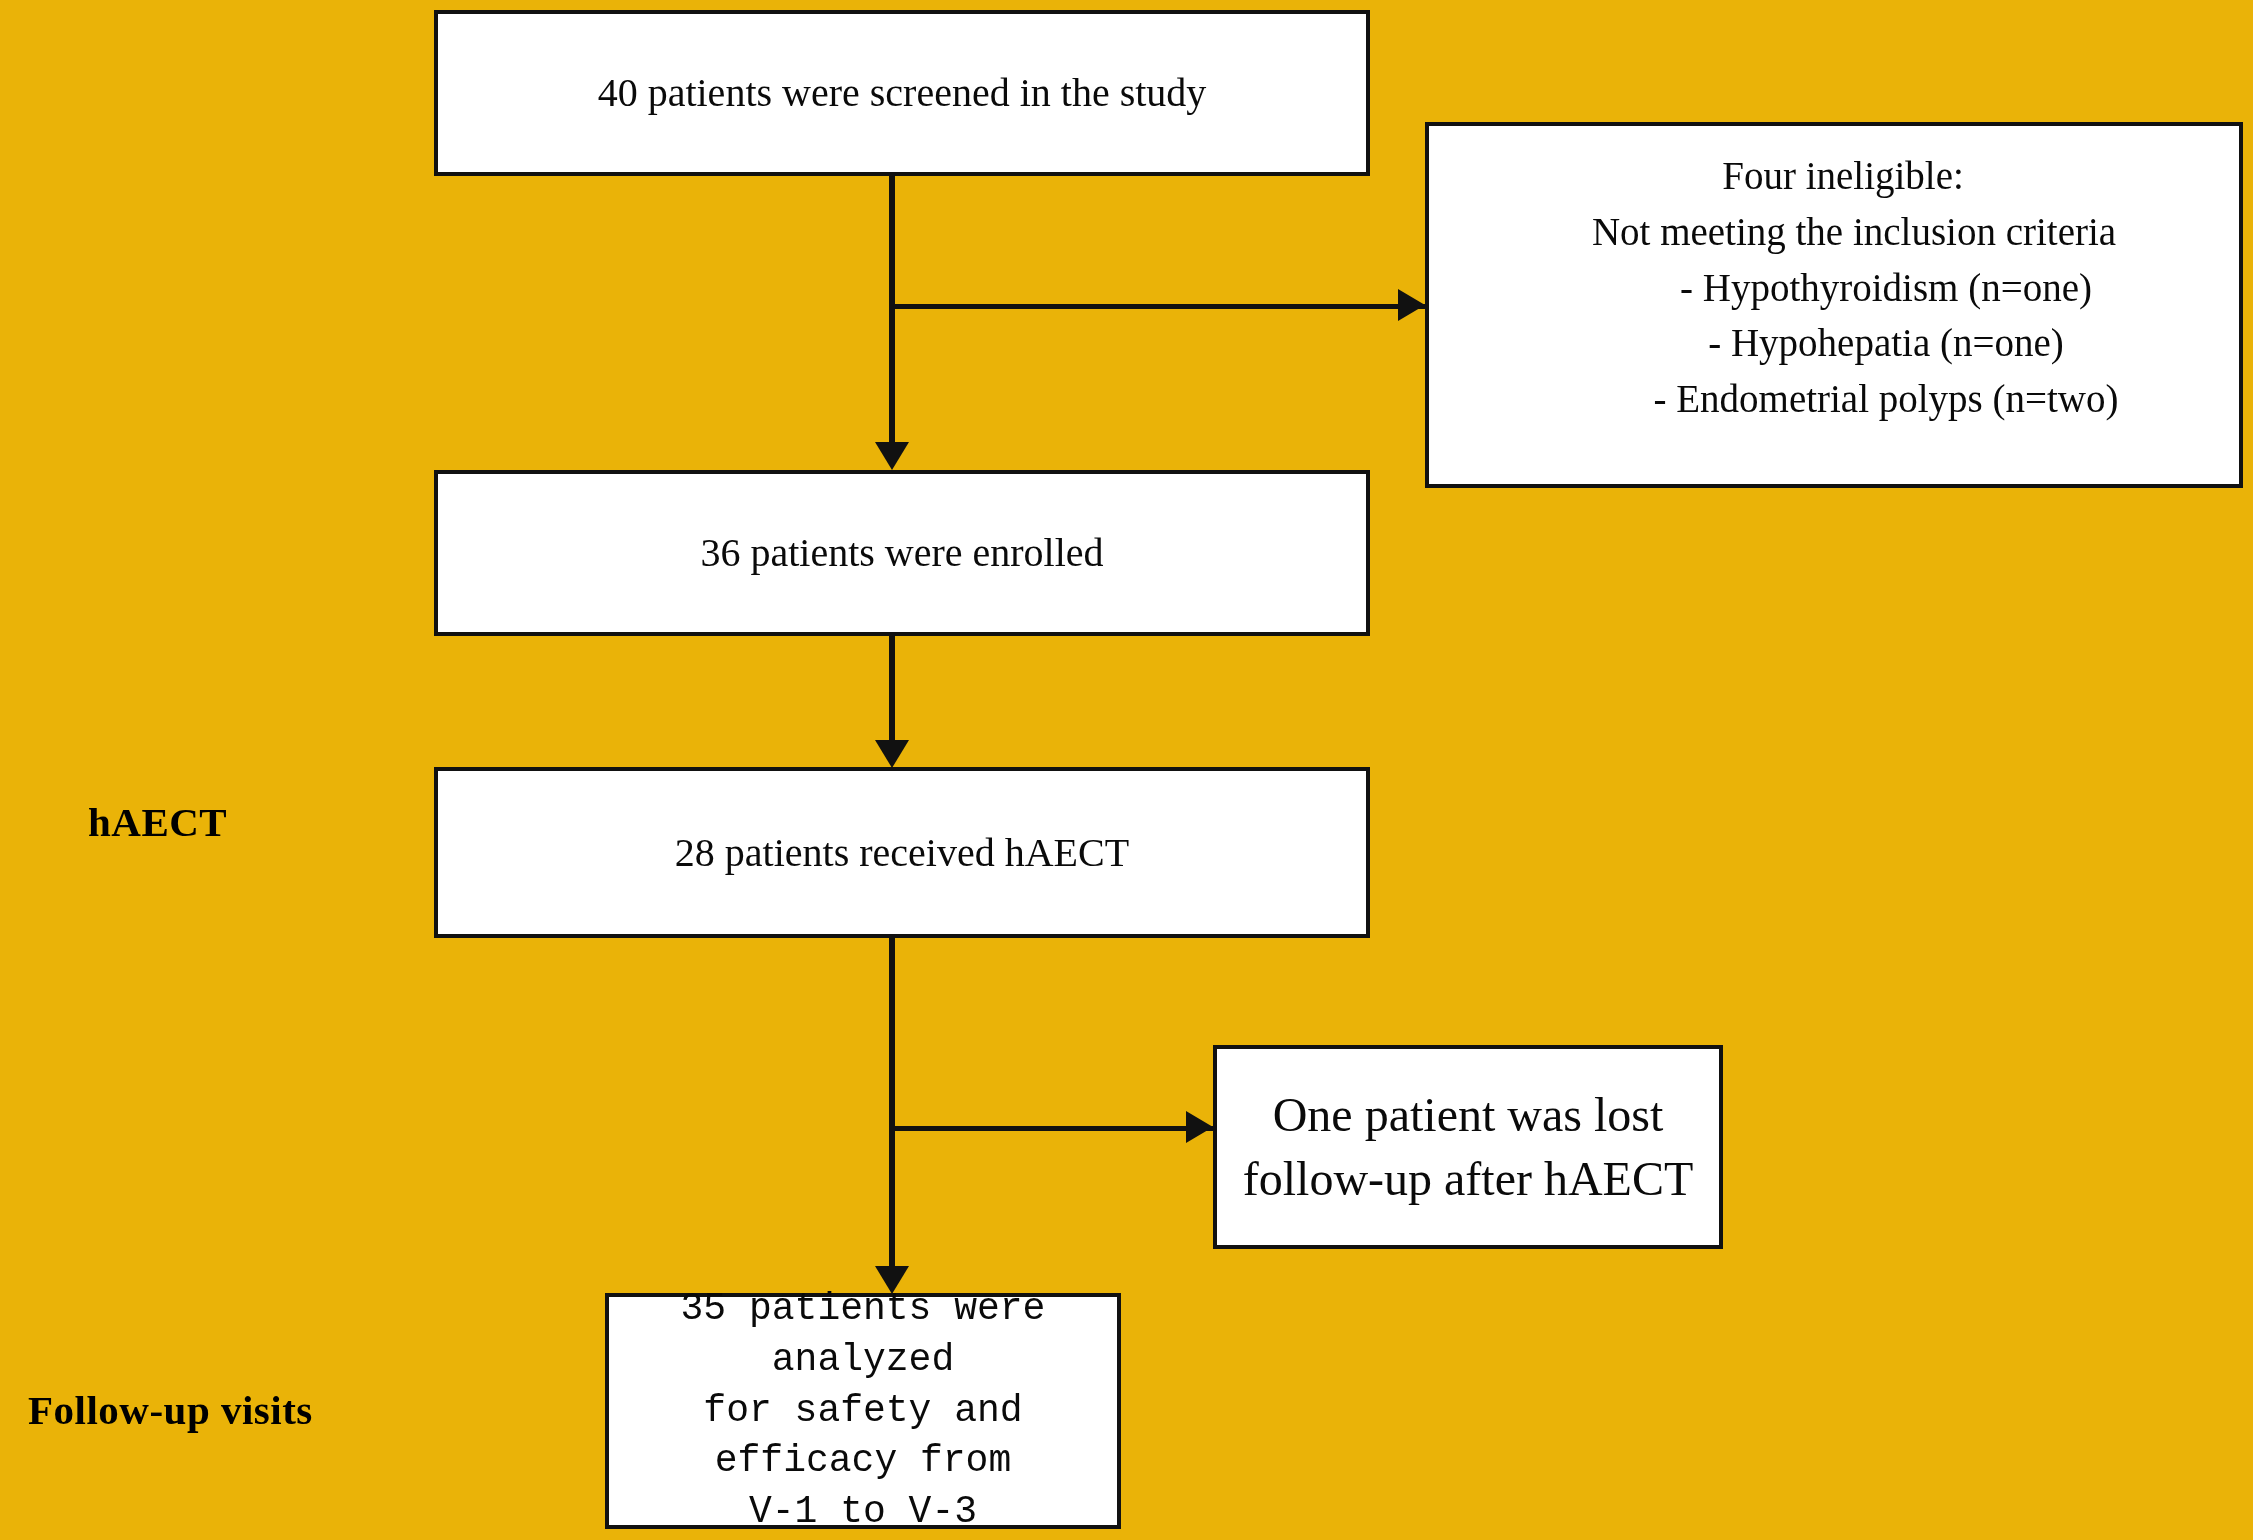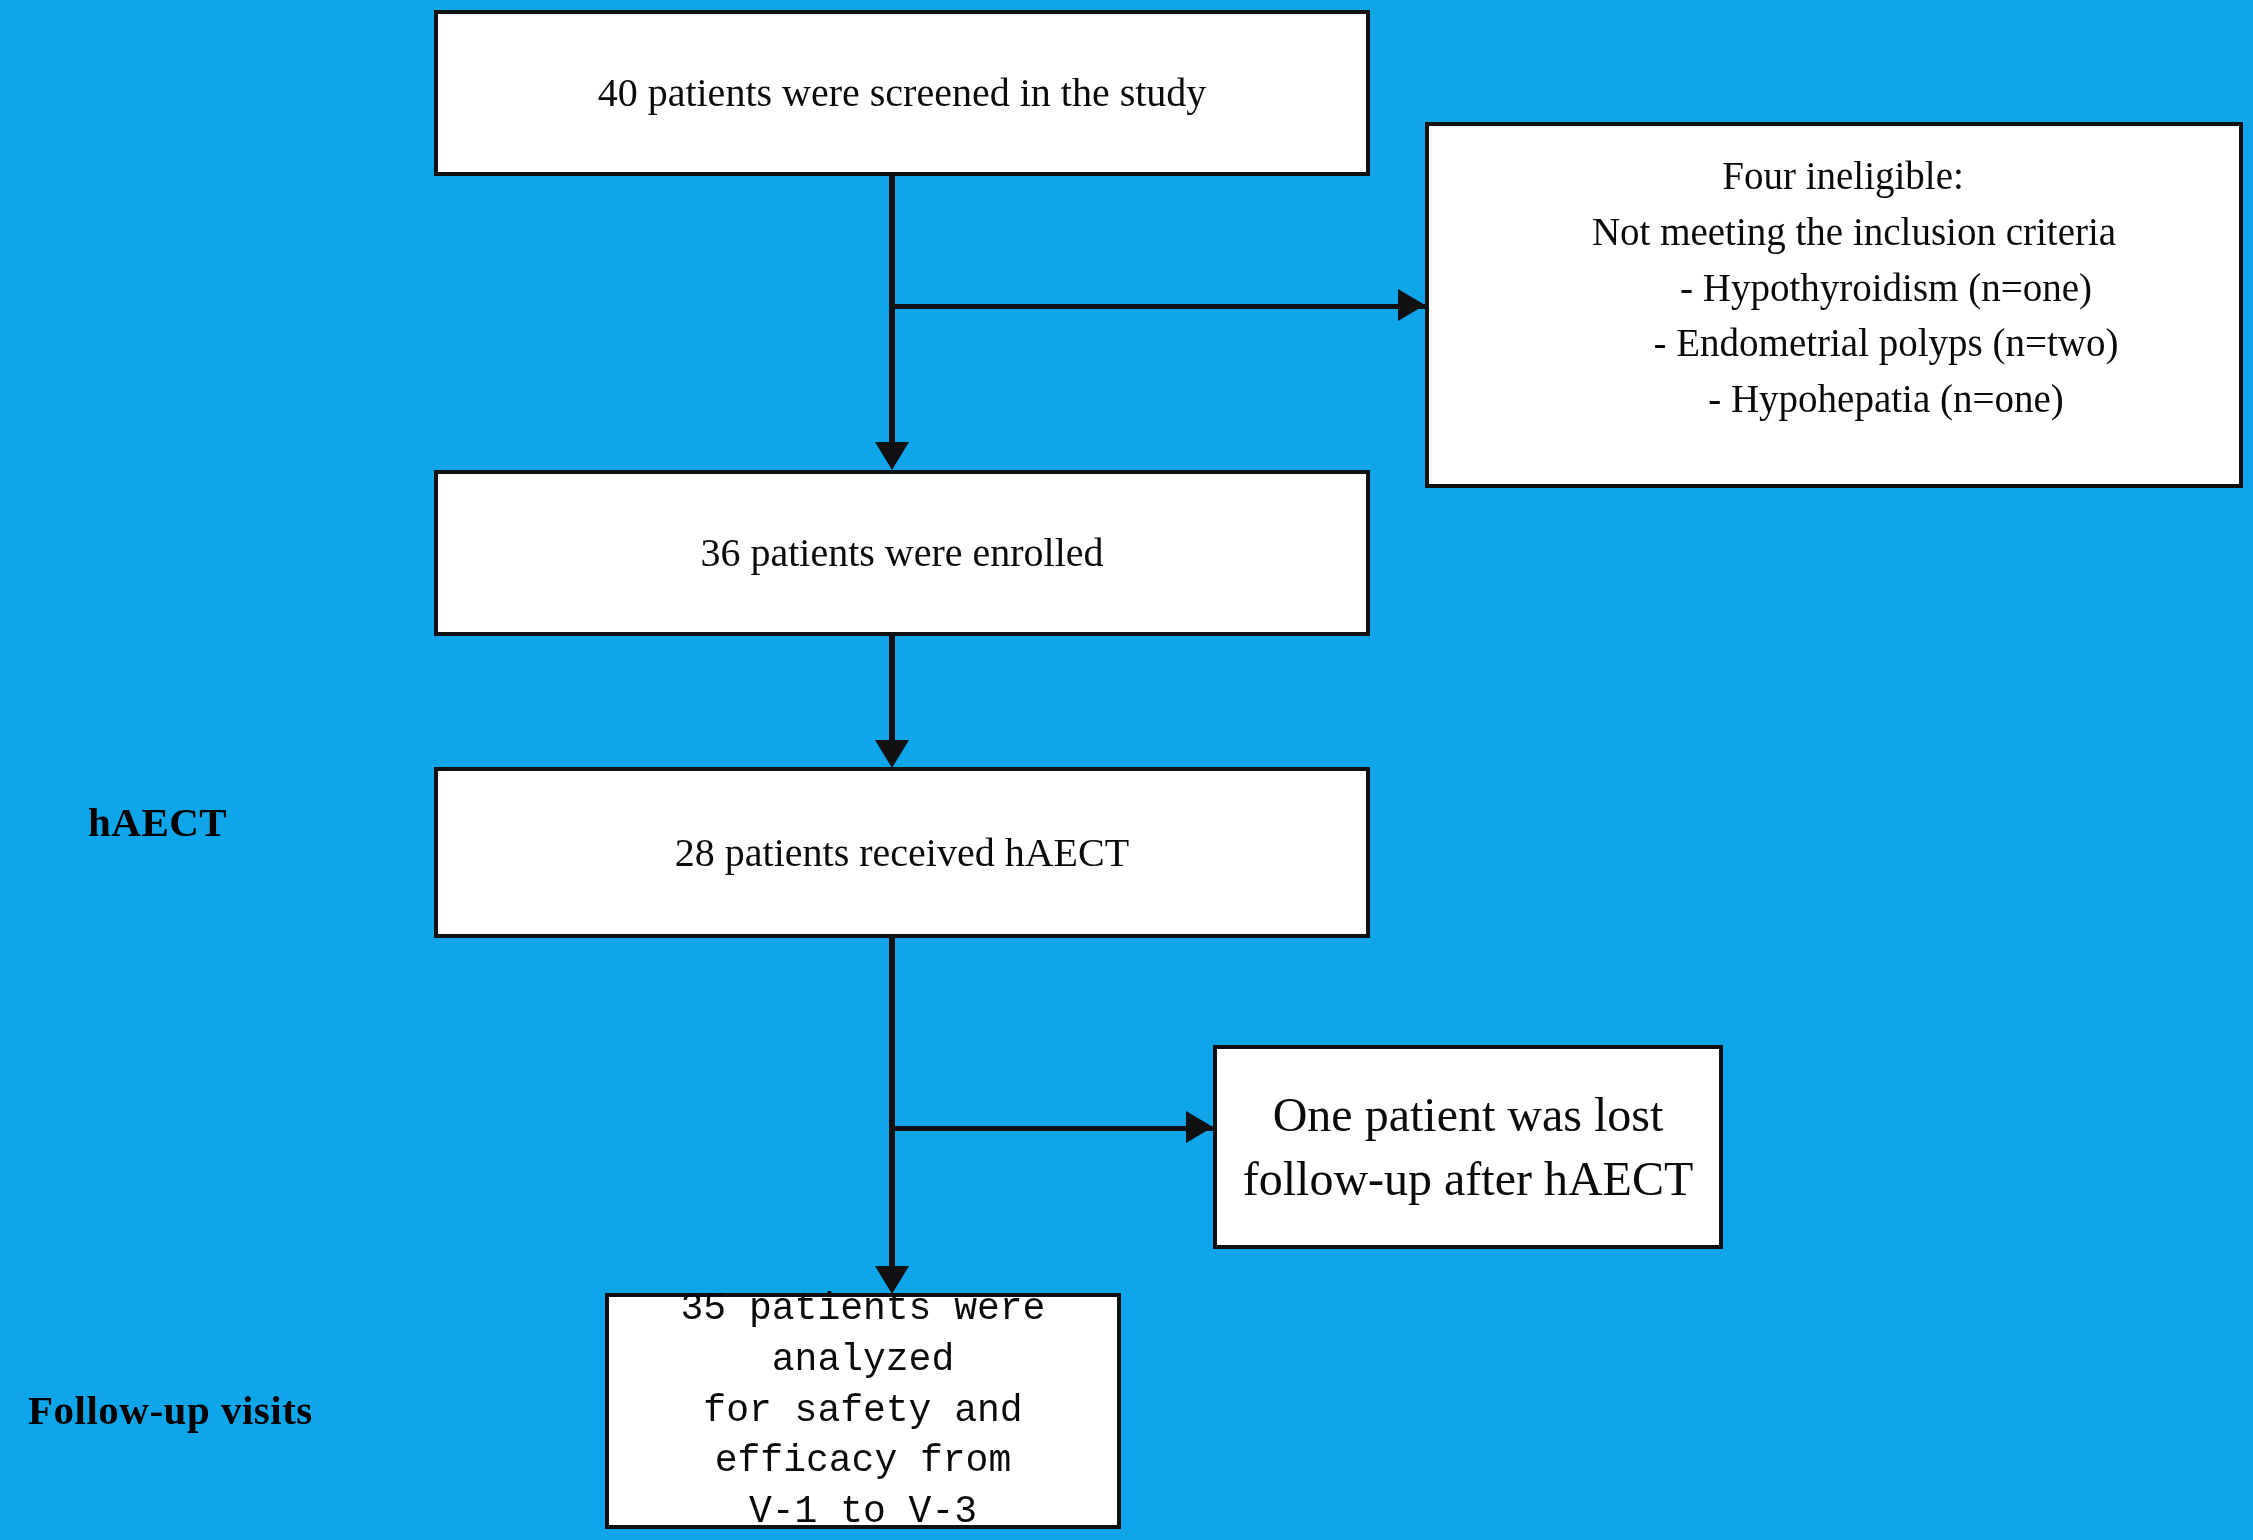--- a/index.html
+++ b/index.html
@@ -4,21 +4,21 @@
 <style>
   html, body {
     margin: 0;
     padding: 0;
     background: #ffffff;
   }
   #stage {
     position: relative;
     width: 2253px;
     height: 1540px;
-    background: #0ea5e9;
+    background: #eab308;
     font-family: "Liberation Serif", "DejaVu Serif", serif;
     color: #000000;
     overflow: hidden;
   }
   .node {
     position: absolute;
     box-sizing: border-box;
     border: 4px solid #111111;
     background: #ffffff;
     display: flex;
@@ -111,22 +111,22 @@
 <div id="stage">
 
   <div class="node node-screened">
     <span class="txt">40 patients were screened in the study</span>
   </div>
 
   <div class="node node-ineligible">
     <span class="inel-title">Four  ineligible:</span>
     <span class="inel-sub">Not meeting the inclusion criteria</span>
     <span class="inel-item">- Hypothyroidism (n=one)</span>
+    <span class="inel-item">- Hypohepatia (n=one)</span>
     <span class="inel-item">- Endometrial polyps (n=two)</span>
-    <span class="inel-item">- Hypohepatia (n=one)</span>
   </div>
 
   <div class="node node-enrolled">
     <span class="txt">36 patients were enrolled</span>
   </div>
 
   <div class="node node-received">
     <span class="txt">28 patients received hAECT</span>
   </div>
 

